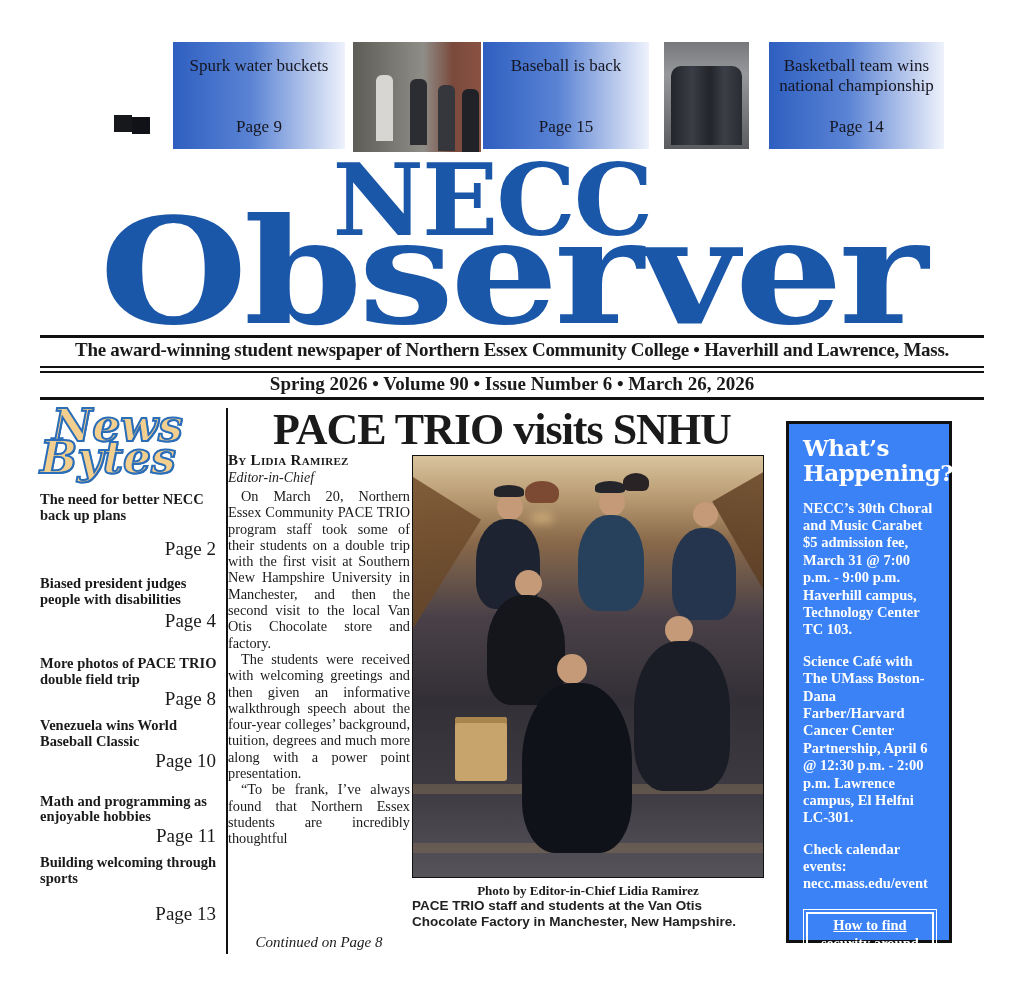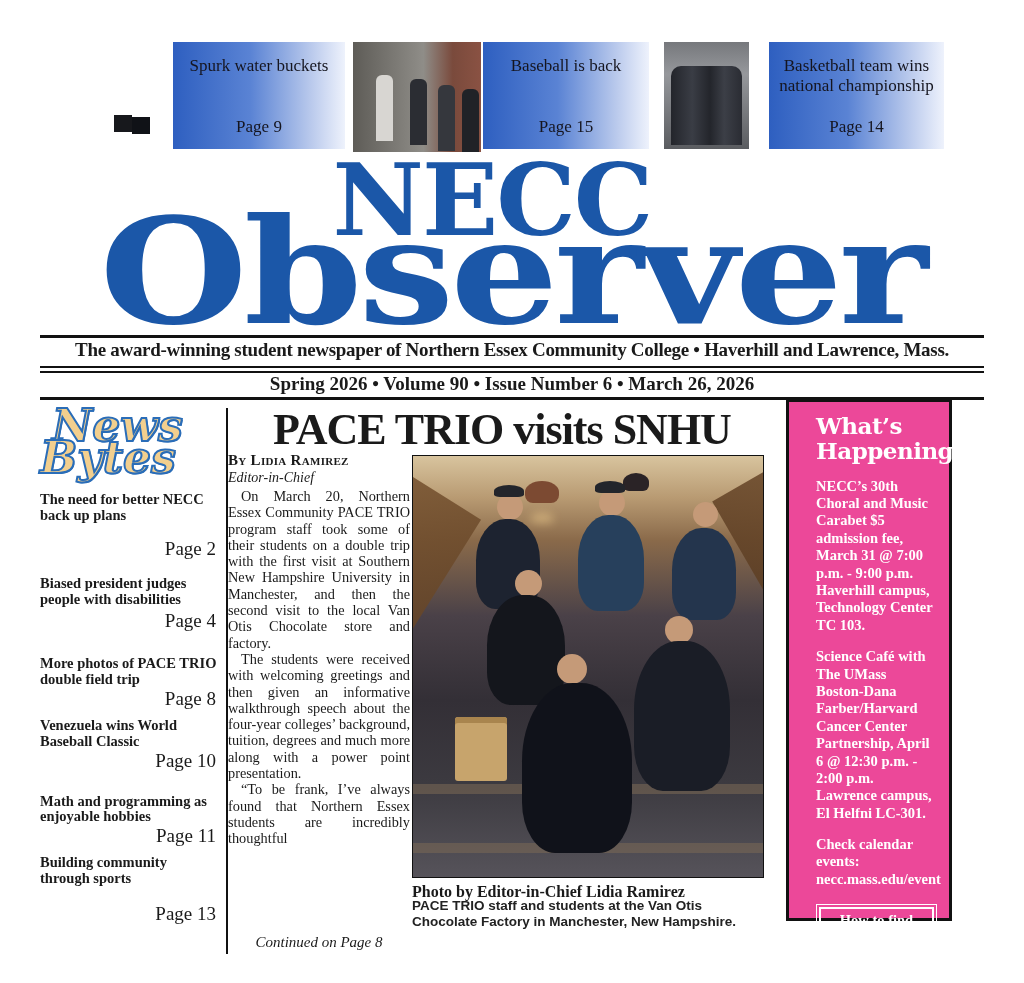--- a/index.html
+++ b/index.html
@@ -75,27 +75,27 @@
   .mp-lamp{position:absolute;left:32%;top:6%;width:34px;height:22px;border-radius:50% 50% 8px 8px;
       background:#7c4a32;box-shadow:0 26px 10px -6px rgba(255,220,150,.45);}
   .mp-lamp2{position:absolute;left:60%;top:4%;width:26px;height:18px;border-radius:50% 50% 6px 6px;background:#2a2326;}
   .person{position:absolute;border-radius:46% 46% 30% 30%;background:#1d2330;}
   .head{position:absolute;border-radius:50%;background:#c59a78;}
   .cap{position:absolute;border-radius:50% 50% 20% 20%;background:#23252b;}
   .mp-bag{position:absolute;left:12%;top:62%;width:52px;height:64px;background:#c7a46c;
       border-radius:3px;box-shadow:inset 0 6px 0 #a9854e;}
   .mp-step{position:absolute;left:0;width:100%;height:10px;background:#7b6a55;opacity:.55;}
 
-  .photocredit{top:883px;left:412px;width:352px;text-align:left;font-weight:bold;font-size:16px;}
+  .photocredit{top:883px;left:412px;width:352px;text-align:center;font-weight:bold;font-size:13px;}
   .caption{top:898px;left:412px;width:352px;font-family:"Liberation Sans",sans-serif;
       font-weight:bold;font-size:13.5px;line-height:1.18;color:#222;}
 
   
-  .happening{top:399px;left:786px;width:166px;height:522px;background:#ec4899;
-      border:3px solid #111;box-sizing:border-box;padding:12px 12px 0 27px;}
+  .happening{top:421px;left:786px;width:166px;height:522px;background:#3b82f6;
+      border:3px solid #111;box-sizing:border-box;padding:12px 12px 0 14px;}
   .wh-title{font-family:"DejaVu Serif",serif;font-weight:bold;font-size:23px;
       line-height:1.08;color:#fff;letter-spacing:-0.5px;}
   .wh-event{margin-top:14px;font-weight:bold;font-size:14.5px;line-height:1.2;color:#fff;}
   .wh-cal{margin-top:14px;font-weight:bold;font-size:14.5px;line-height:1.2;color:#fff;}
   .securitybox{margin-top:16px;border:1px solid #fff;padding:2px;}
   .securitybox .inner{border:2px solid #fff;padding:2px 4px;text-align:center;}
   .securitybox .txt{font-weight:bold;font-size:14.5px;line-height:1.15;color:#fff;
       text-decoration:underline;}
   .campusinfo{margin-top:12px;text-align:center;color:#0d0d12;}
   .ci-label{font-weight:bold;font-size:14px;line-height:1.15;}
@@ -149,21 +149,21 @@
   </div>
   <div class="nb-item" style="margin-top:8px;">
     <div class="nb-title">Venezuela wins World Baseball Classic</div>
     <div class="nb-page" style="margin-top:0;">Page 10</div>
   </div>
   <div class="nb-item" style="margin-top:22px;">
     <div class="nb-title">Math and programming as enjoyable hobbies</div>
     <div class="nb-page" style="margin-top:0;">Page 11</div>
   </div>
   <div class="nb-item" style="margin-top:8px;">
-    <div class="nb-title">Building community through sports</div>
+    <div class="nb-title">Building welcoming through sports</div>
     <div class="nb-page" style="margin-top:16px;">Page 13</div>
   </div>
 </div>
 
 <div class="colrule abs"></div>
 
 <h1 class="headline abs" style="margin:0;font-family:'Liberation Serif',serif;">PACE TRIO visits SNHU</h1>
 <div class="byline abs">By Lidia Ramirez</div>
 <div class="authortitle abs">Editor-in-Chief</div>
 

